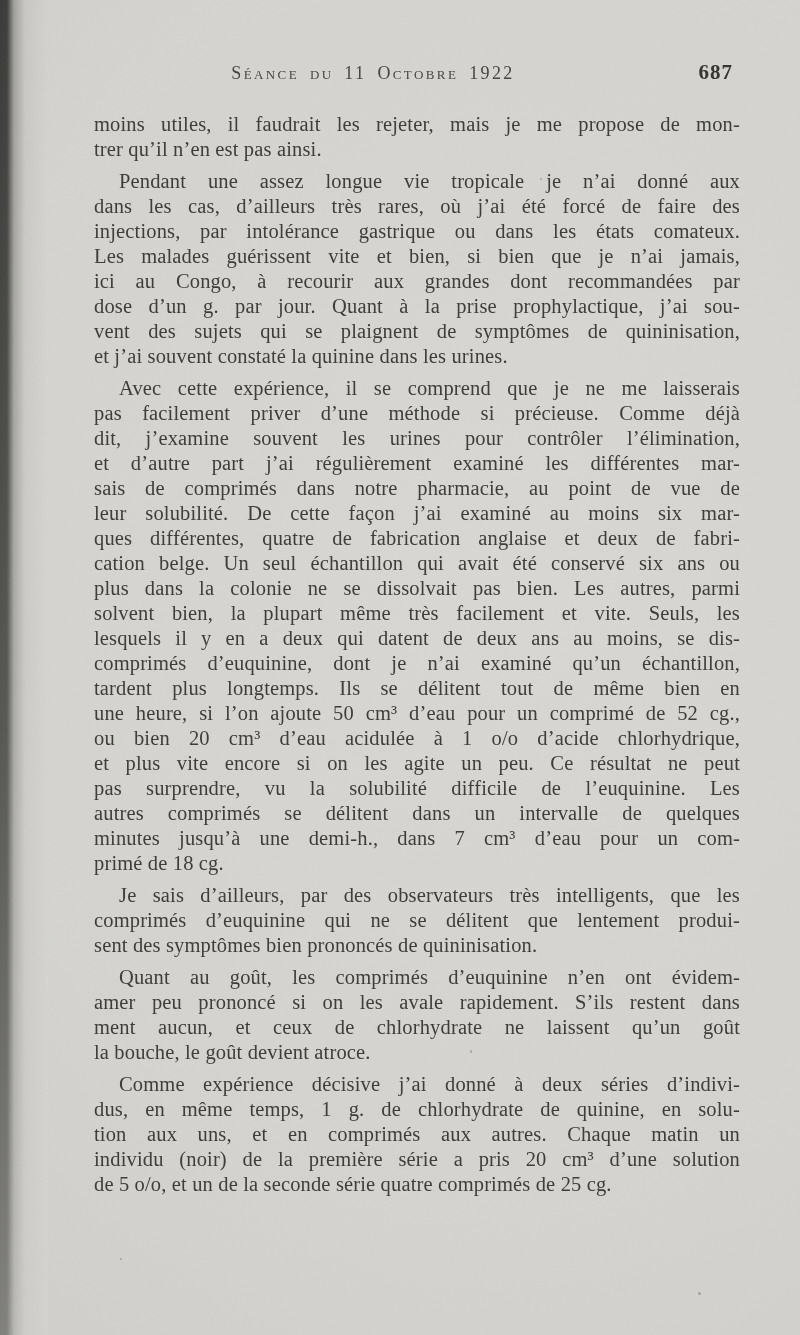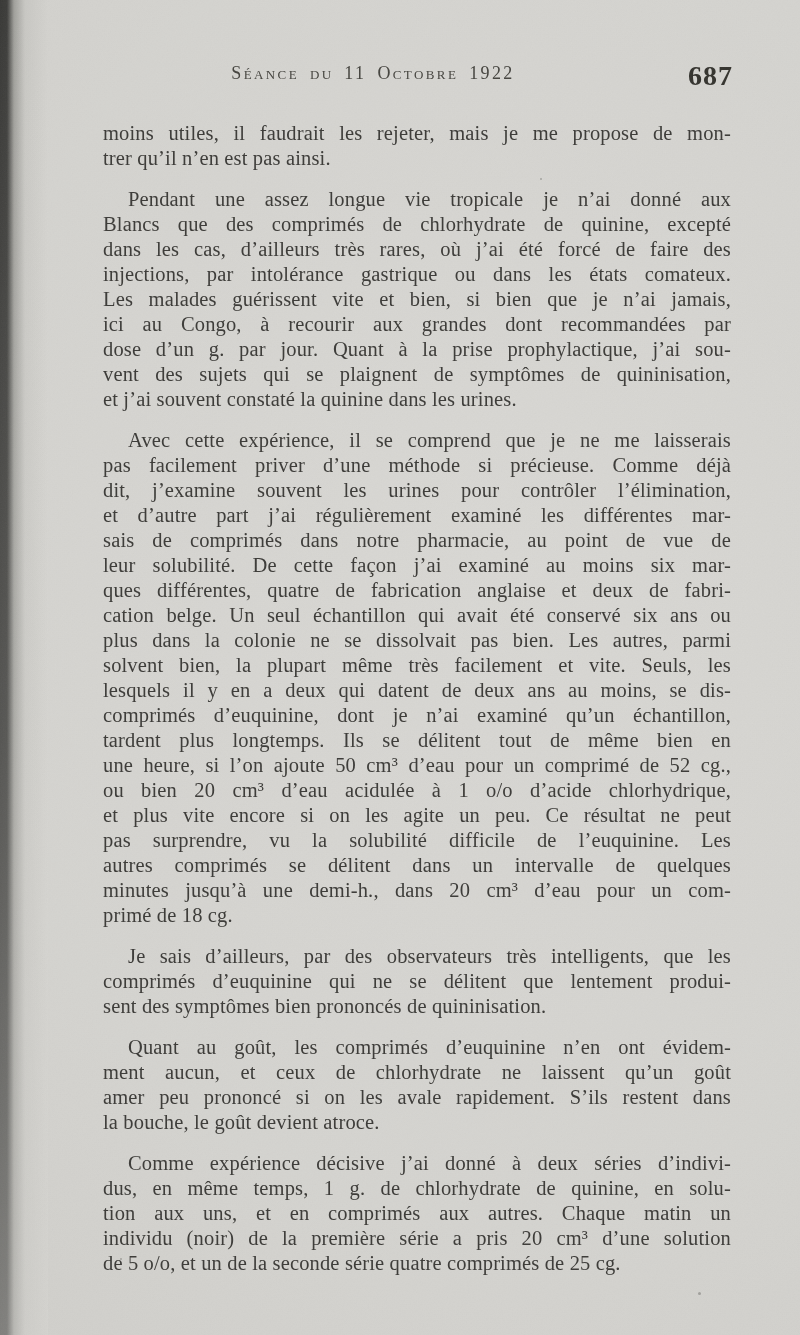--- a/index.html
+++ b/index.html
@@ -66,30 +66,30 @@
     letter-spacing: 2.4px;
     word-spacing: 4px;
     color: #45443f;
     white-space: nowrap;
   }
   .page-number {
     position: absolute;
     right: 14px;
     top: -3px;
     font-weight: 700;
-    font-size: 28px;
+    font-size: 21px;
     letter-spacing: 1px;
     color: #35342f;
   }
   .body-text {
     font-size: 20.5px;
     line-height: 25px;
     letter-spacing: 0.15px;
   }
-  .paragraph { margin: 16px; font-family: Liberation Serif, serif; }
+  .paragraph { margin: 7px; font-family: Liberation Serif, serif; }
   .line {
     text-align: justify;
     text-align-last: justify;
     white-space: nowrap;
     height: 25px;
   }
   .line.last {
     text-align-last: left;
     white-space: normal;
   }
@@ -112,21 +112,20 @@
       <span class="running-title">Séance du 11 Octobre 1922</span>
       <span class="page-number">687</span>
     </div>
     <div class="body-text">
         <div class="paragraph">
           <div class="line">moins utiles, il faudrait les rejeter, mais je me propose de mon-</div>
           <div class="line last">trer qu’il n’en est pas ainsi.</div>
         </div>
         <div class="paragraph">
           <div class="line first">Pendant une assez longue vie tropicale je n’ai donné aux</div>
-          <div class="line">Blancs que des comprimés de chlorhydrate de quinine, excepté</div>
           <div class="line">dans les cas, d’ailleurs très rares, où j’ai été forcé de faire des</div>
           <div class="line">injections, par intolérance gastrique ou dans les états comateux.</div>
           <div class="line">Les malades guérissent vite et bien, si bien que je n’ai jamais,</div>
           <div class="line">ici au Congo, à recourir aux grandes dont recommandées par</div>
           <div class="line">dose d’un g. par jour. Quant à la prise prophylactique, j’ai sou-</div>
           <div class="line">vent des sujets qui se plaignent de symptômes de quininisation,</div>
           <div class="line last">et j’ai souvent constaté la quinine dans les urines.</div>
         </div>
         <div class="paragraph">
           <div class="line first">Avec cette expérience, il se comprend que je ne me laisserais</div>
@@ -140,32 +139,32 @@
           <div class="line">plus dans la colonie ne se dissolvait pas bien. Les autres, parmi</div>
           <div class="line">solvent bien, la plupart même très facilement et vite. Seuls, les</div>
           <div class="line">lesquels il y en a deux qui datent de deux ans au moins, se dis-</div>
           <div class="line">comprimés d’euquinine, dont je n’ai examiné qu’un échantillon,</div>
           <div class="line">tardent plus longtemps. Ils se délitent tout de même bien en</div>
           <div class="line">une heure, si l’on ajoute 50 cm³ d’eau pour un comprimé de 52 cg.,</div>
           <div class="line">ou bien 20 cm³ d’eau acidulée à 1 o/o d’acide chlorhydrique,</div>
           <div class="line">et plus vite encore si on les agite un peu. Ce résultat ne peut</div>
           <div class="line">pas surprendre, vu la solubilité difficile de l’euquinine. Les</div>
           <div class="line">autres comprimés se délitent dans un intervalle de quelques</div>
-          <div class="line">minutes jusqu’à une demi-h., dans 20 cm³ d’eau pour un com-</div>
+          <div class="line">minutes jusqu’à une demi-h., dans 7 cm³ d’eau pour un com-</div>
           <div class="line last">primé de 18 cg.</div>
         </div>
         <div class="paragraph">
           <div class="line first">Je sais d’ailleurs, par des observateurs très intelligents, que les</div>
           <div class="line">comprimés d’euquinine qui ne se délitent que lentement produi-</div>
           <div class="line last">sent des symptômes bien prononcés de quininisation.</div>
         </div>
         <div class="paragraph">
           <div class="line first">Quant au goût, les comprimés d’euquinine n’en ont évidem-</div>
+          <div class="line">amer peu prononcé si on les avale rapidement. S’ils restent dans</div>
           <div class="line">ment aucun, et ceux de chlorhydrate ne laissent qu’un goût</div>
-          <div class="line">amer peu prononcé si on les avale rapidement. S’ils restent dans</div>
           <div class="line last">la bouche, le goût devient atroce.</div>
         </div>
         <div class="paragraph">
           <div class="line first">Comme expérience décisive j’ai donné à deux séries d’indivi-</div>
           <div class="line">dus, en même temps, 1 g. de chlorhydrate de quinine, en solu-</div>
           <div class="line">tion aux uns, et en comprimés aux autres. Chaque matin un</div>
           <div class="line">individu (noir) de la première série a pris 20 cm³ d’une solution</div>
           <div class="line last">de 5 o/o, et un de la seconde série quatre comprimés de 25 cg.</div>
         </div>
       </div>

